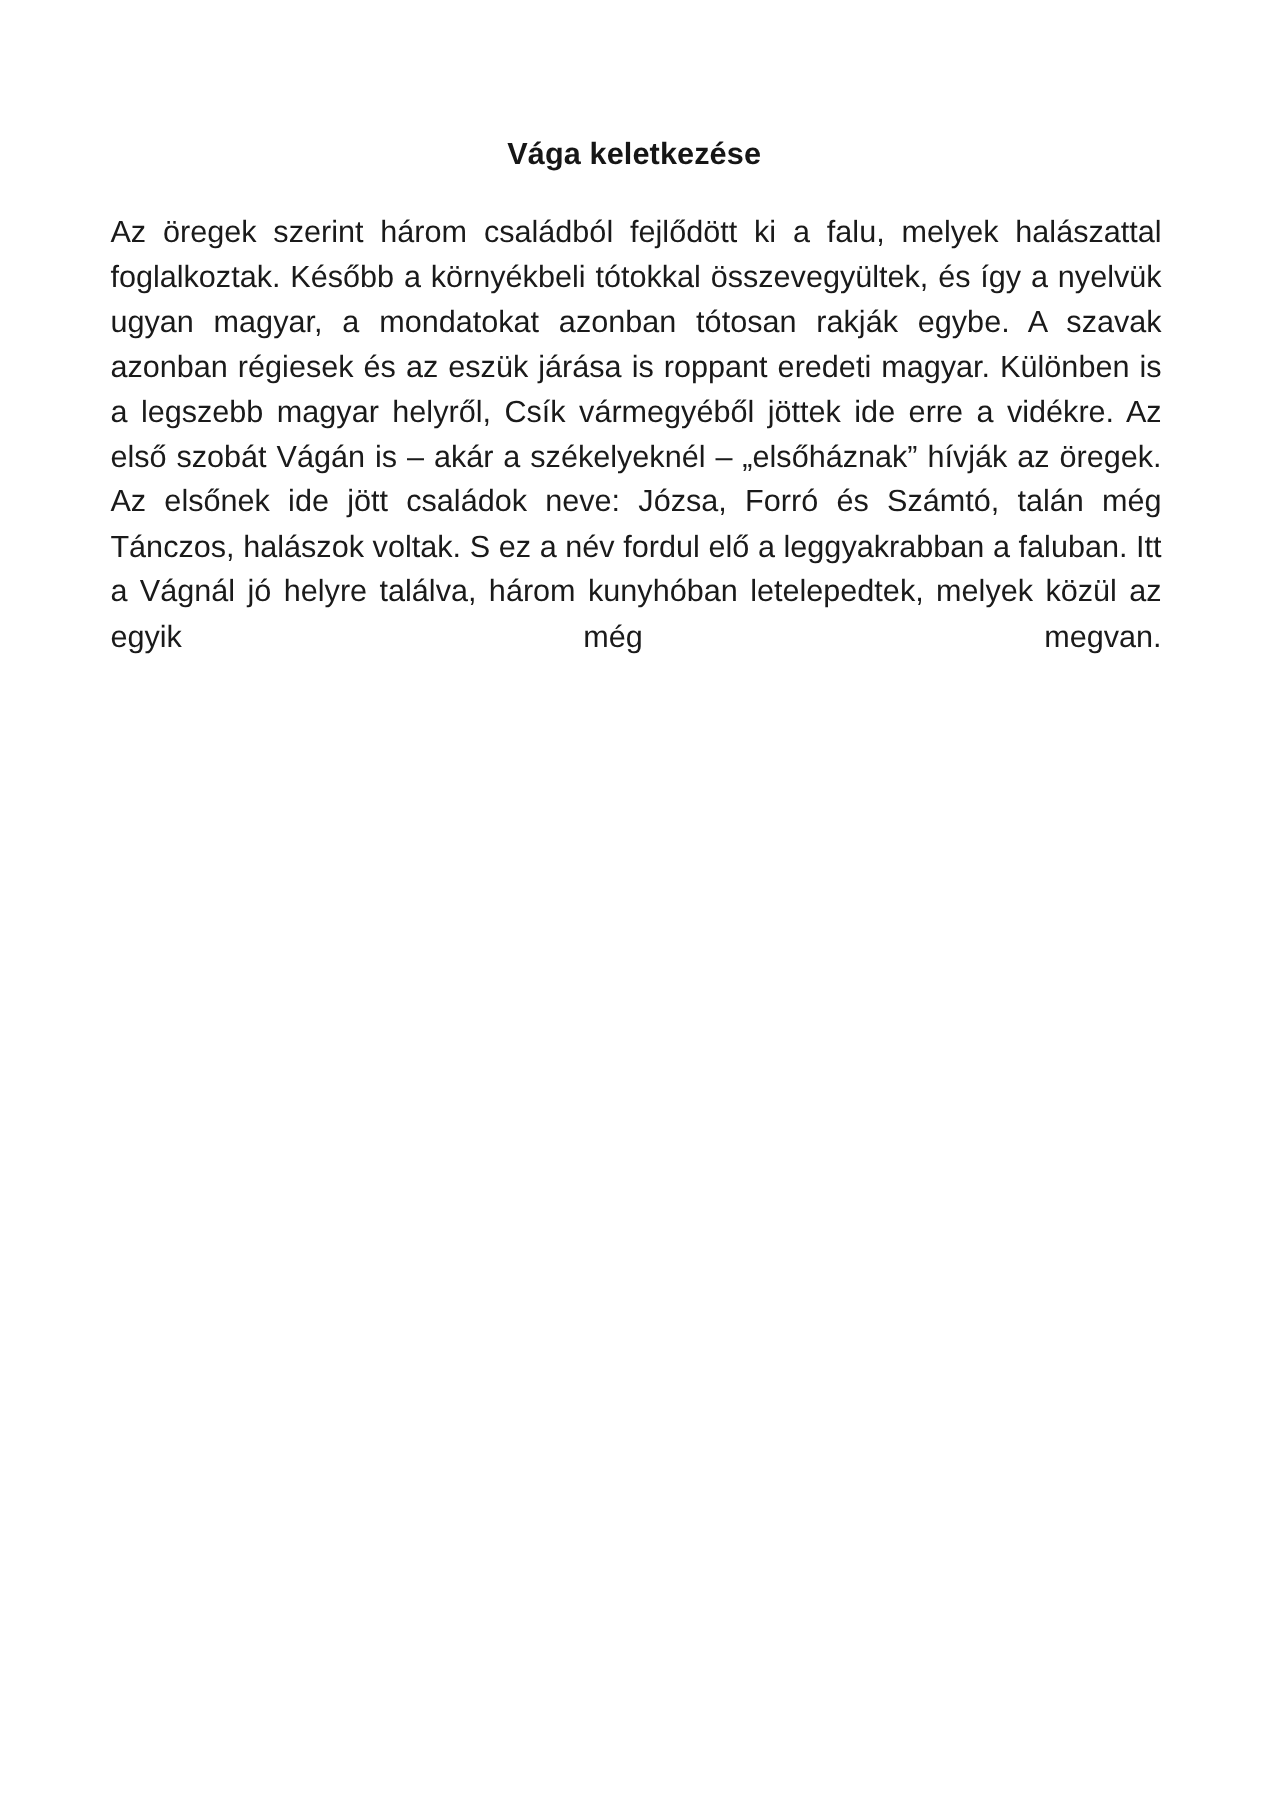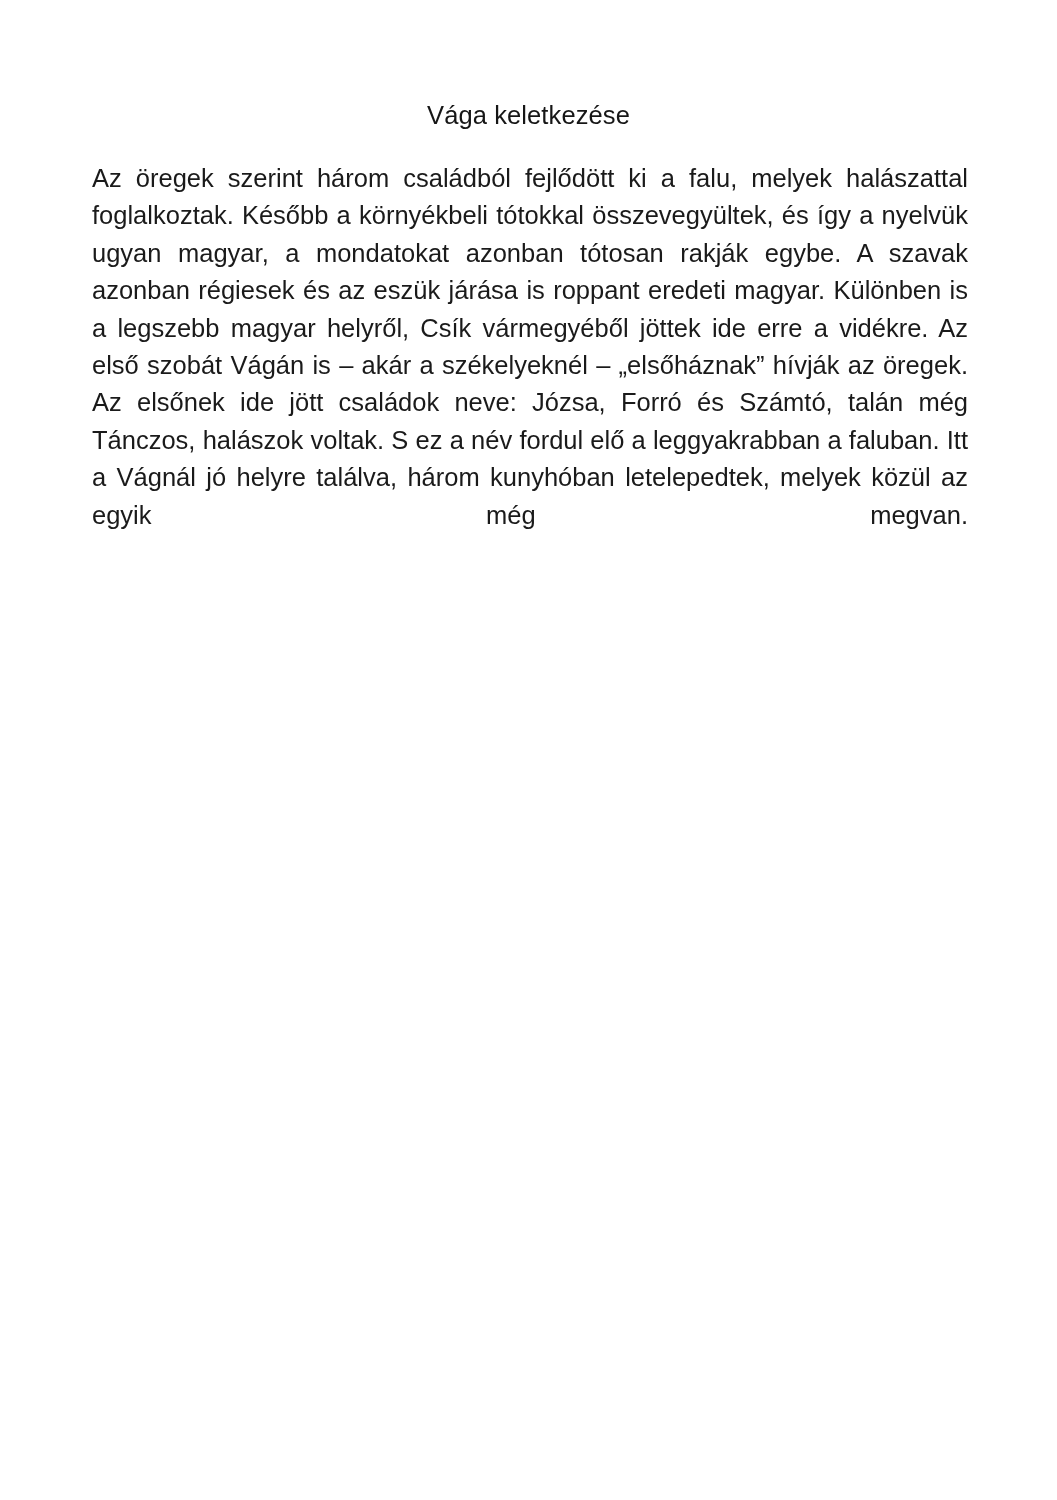--- a/index.html
+++ b/index.html
@@ -21,34 +21,34 @@
   .page {
     width: 1057px;
     height: 1500px;
     box-sizing: border-box;
     background: #ffffff;
     position: relative;
   }
 
   .doc-title {
     position: absolute;
-    top: 84px;
+    top: 98px;
     left: 0;
     width: 1057px;
     text-align: center;
     font-size: 25.5px;
-    font-weight: normal;
+    font-weight: bold;
     letter-spacing: 0.1px;
     color: #161616;
     line-height: 1.15;
   }
 
   .body-block {
     position: absolute;
-    top: 160px;
+    top: 176px;
     left: 92px;
     width: 876px;
   }
 
   .para {
     margin: 0;
     font-size: 25.5px;
     line-height: 37.4px;
     color: #1a1a1a;
     text-align: justify;

